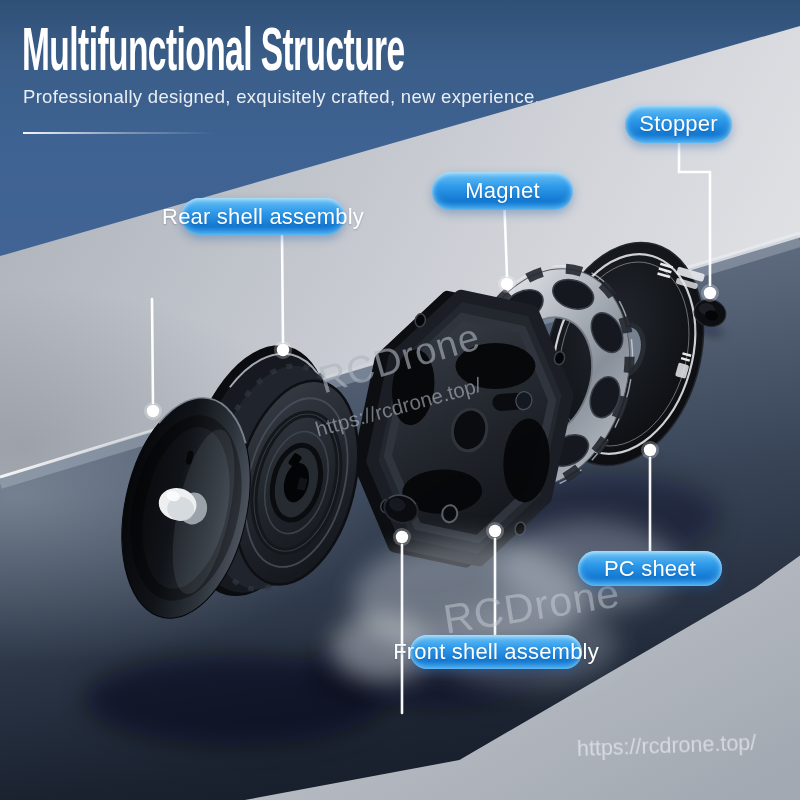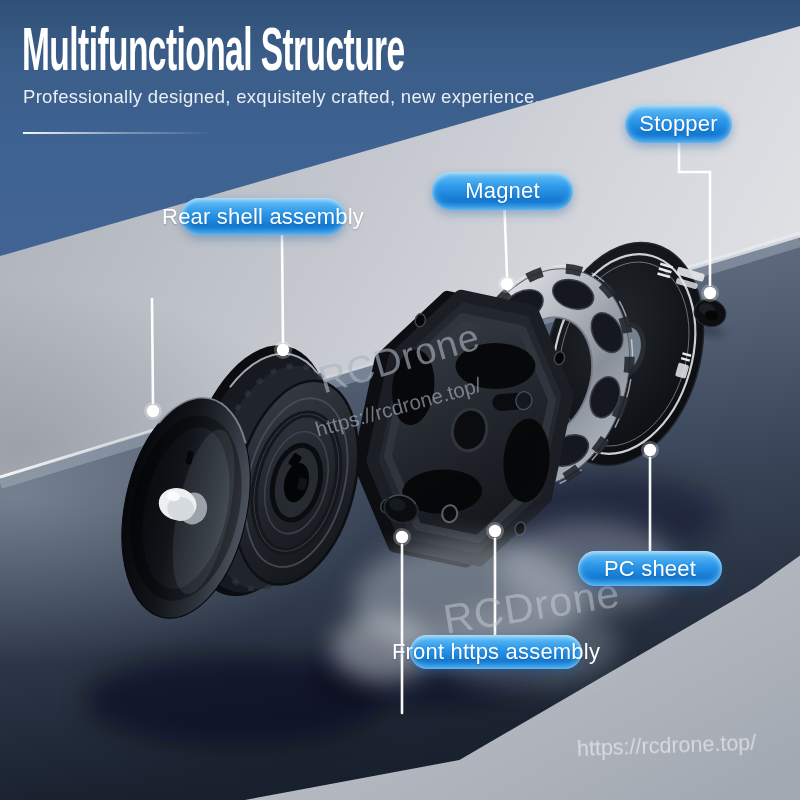--- a/index.html
+++ b/index.html
@@ -296,15 +296,15 @@
 
   <div class="wm" id="wm-center-brand">RCDrone</div>
   <div class="wm" id="wm-center-url">https://rcdrone.top/</div>
   <div class="wm" id="wm-mid-brand">RCDrone</div>
   <div class="wm" id="wm-bottom-url">https://rcdrone.top/</div>
 
   <div class="pill" id="pill-rear">Rear shell assembly</div>
   <div class="pill" id="pill-magnet">Magnet</div>
   <div class="pill" id="pill-stopper">Stopper</div>
   <div class="pill" id="pill-pc">PC sheet</div>
-  <div class="pill" id="pill-front">Front https assembly</div>
+  <div class="pill" id="pill-front">Front shell assembly</div>
 
 </div>
 
 </body></html>

